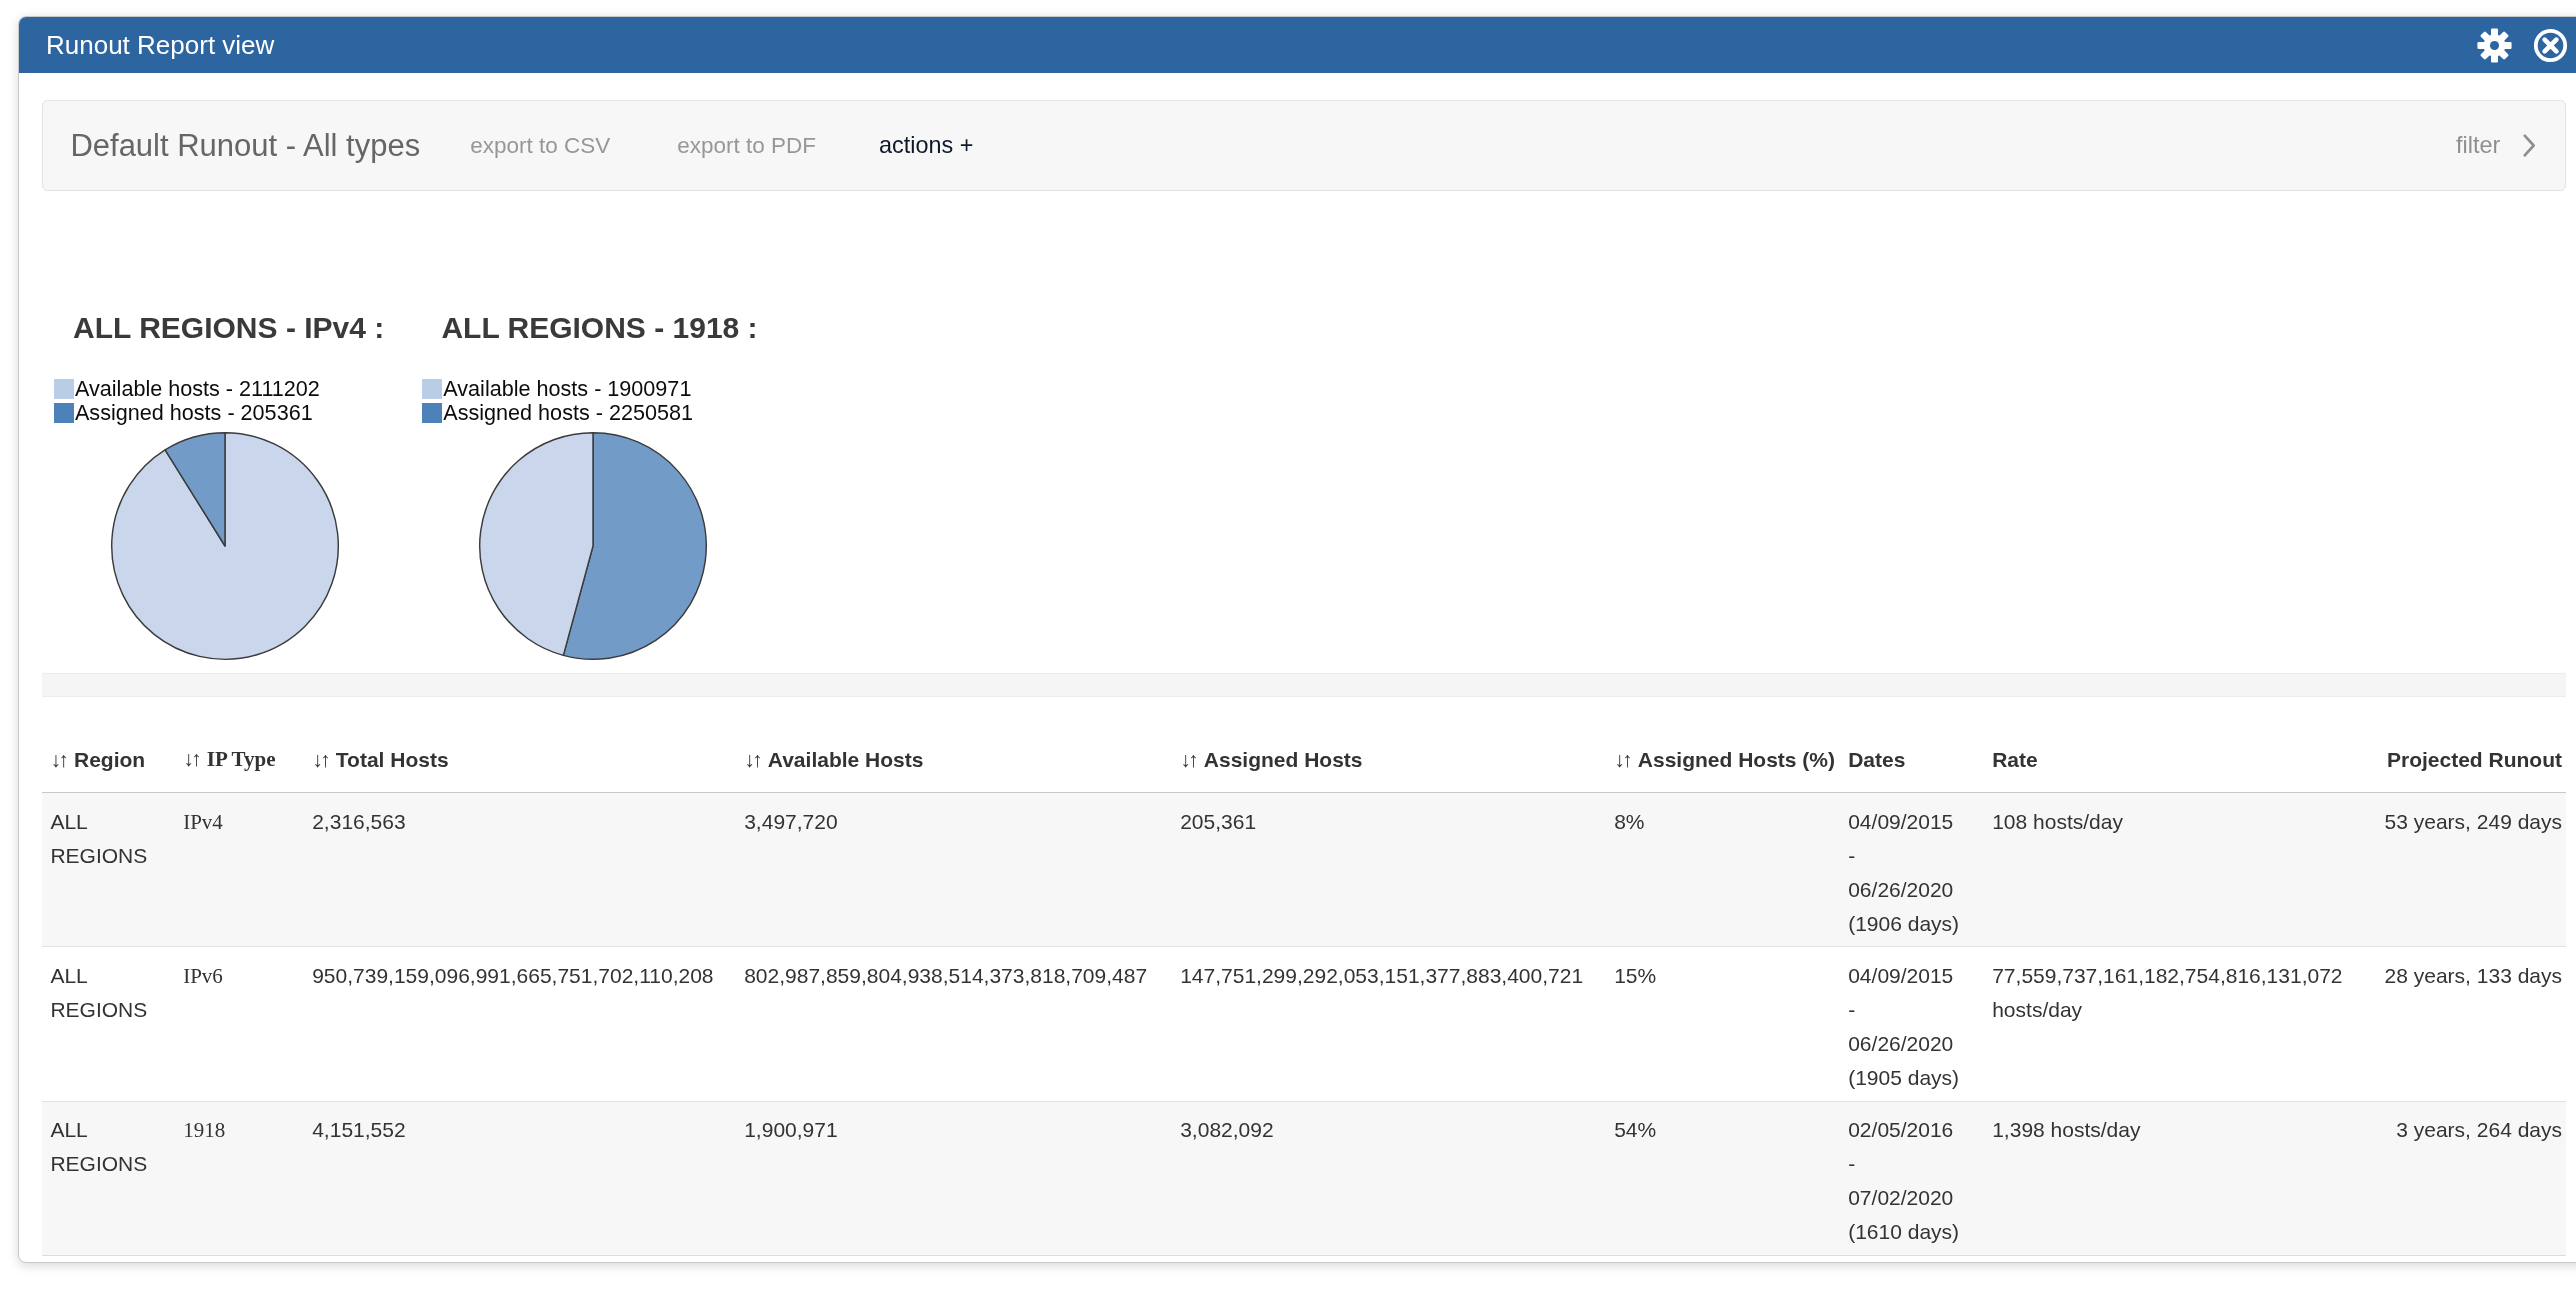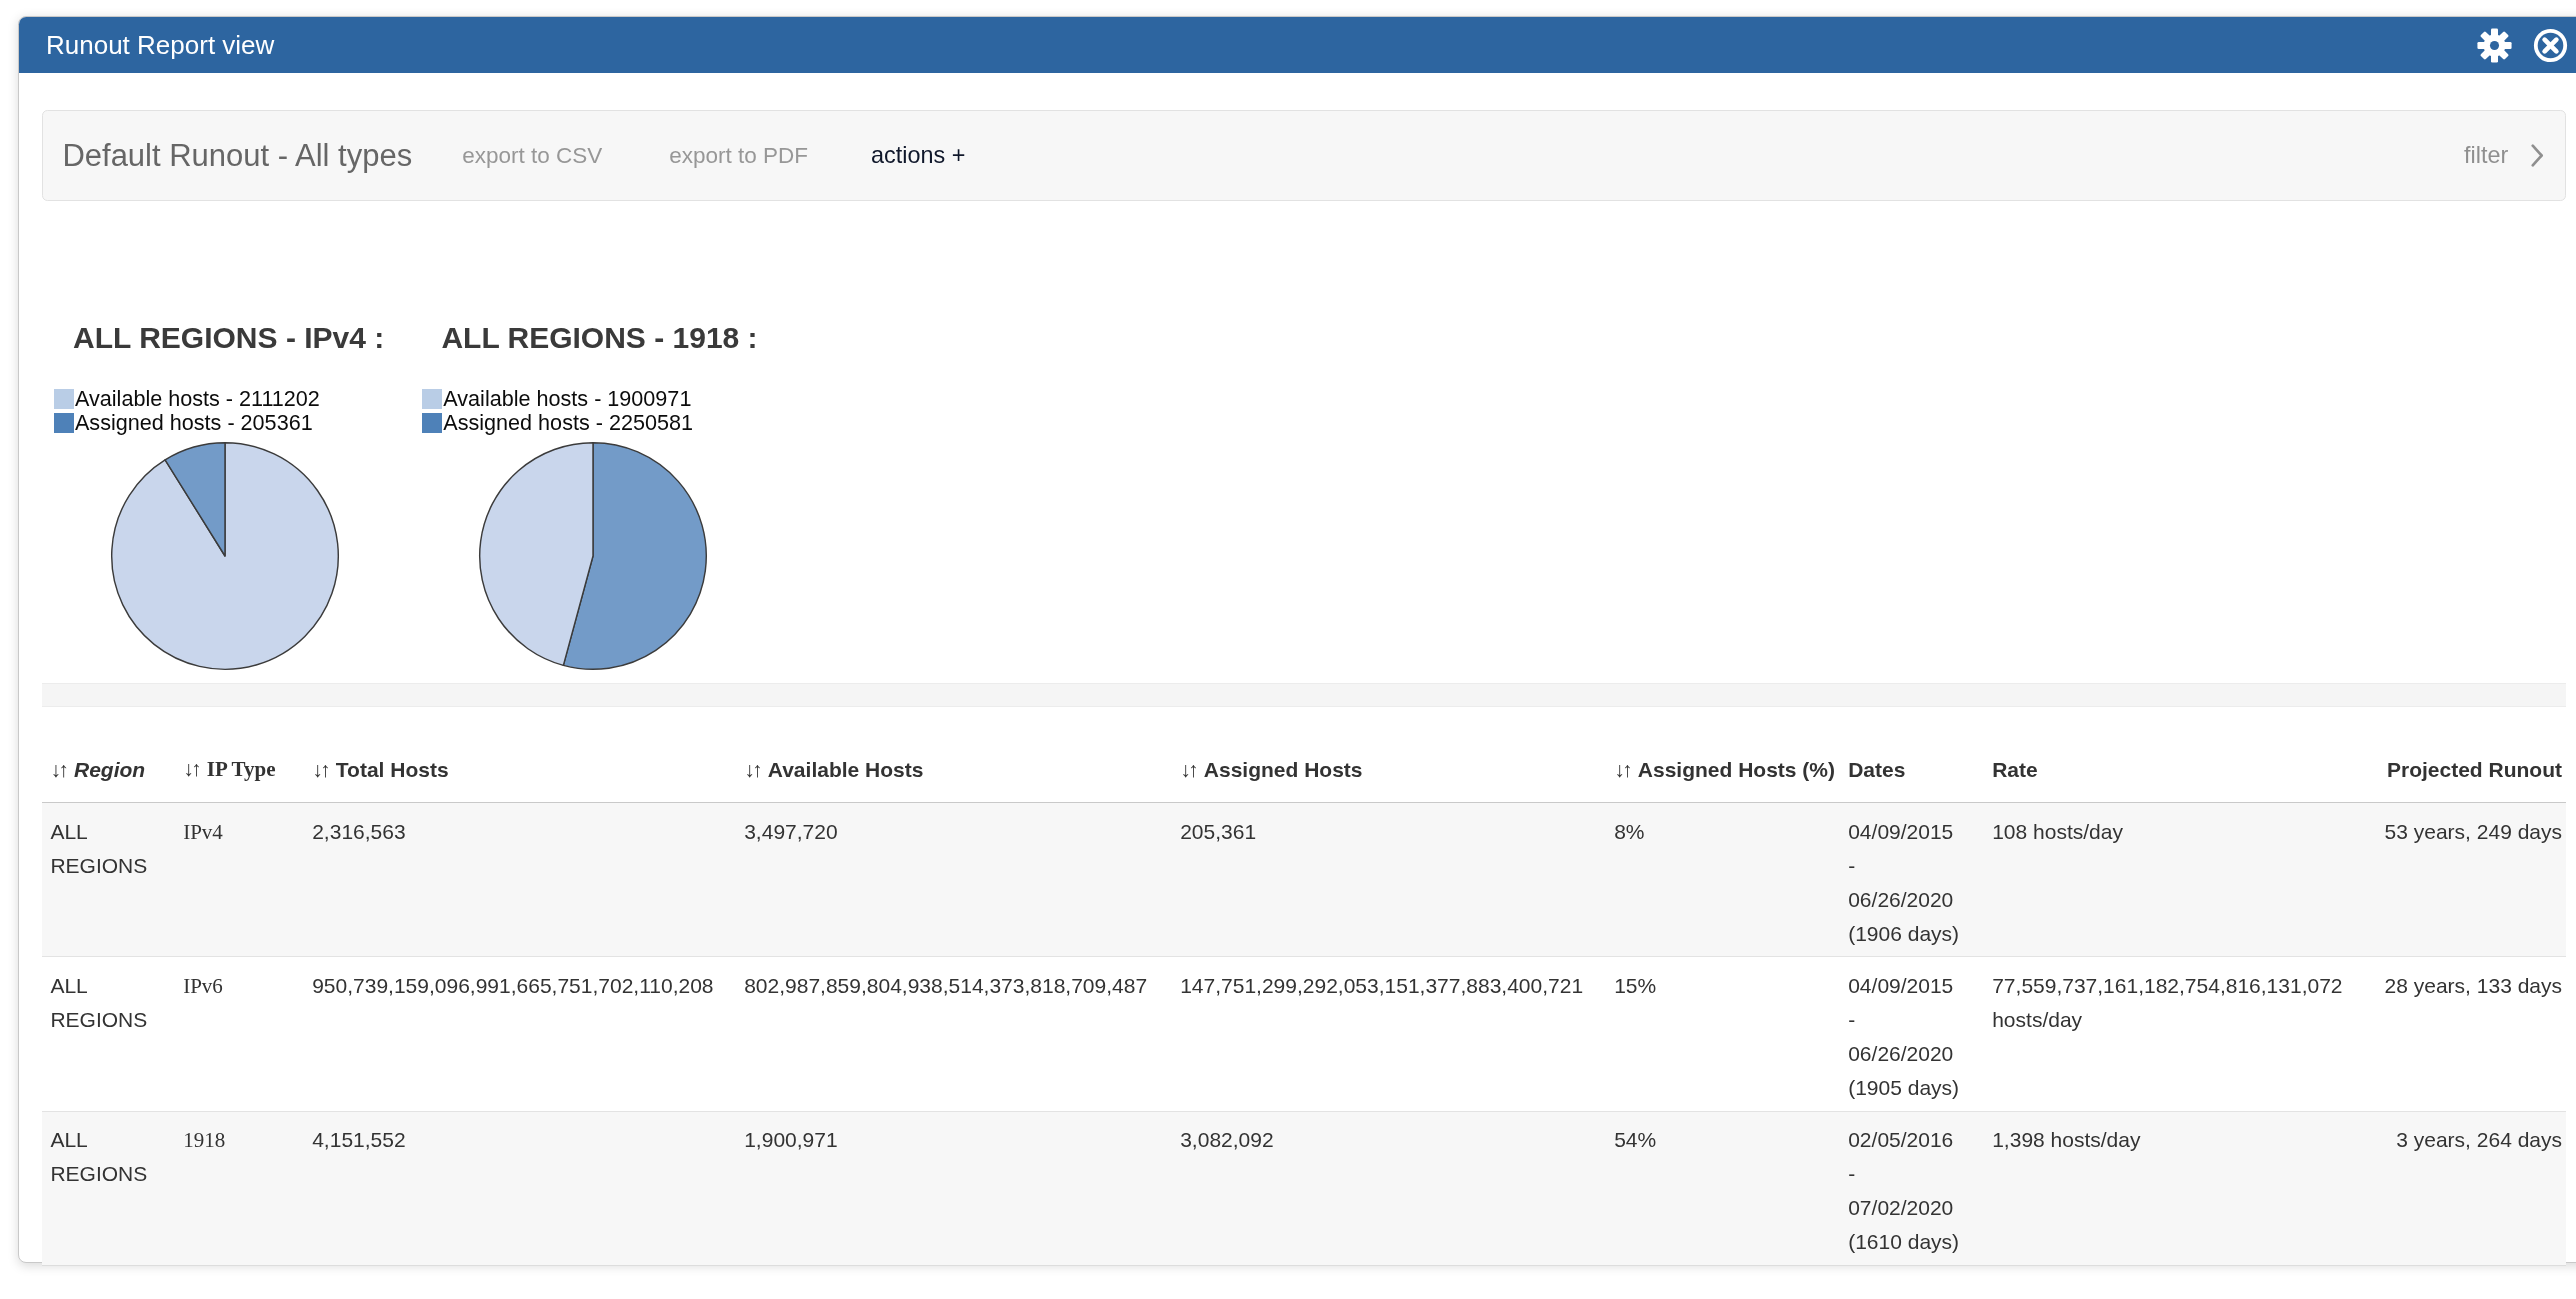--- a/index.html
+++ b/index.html
@@ -11,23 +11,23 @@
     box-shadow: 0 2.7px 10.8px rgba(0,0,0,.15); }
 
   .titlebar { height: 56px; background: #2d65a0; border-radius: 7.2px 7.2px 0 0;
     display: flex; align-items: center; padding: 0 20px 0 27px; color: #fff; }
   .titlebar .title { font-size: 26px; }
   .titlebar-icons { margin-left: auto; display: flex; align-items: center; gap: 20px; }
   .titlebar-icons svg { display: block; cursor: pointer; }
 
   .content { padding: 0 23.4px; }
 
-  .card { margin-top: 37px; height: 91px; background: #f7f7f7;
+  .card { margin-top: 27px; height: 91px; background: #f7f7f7;
     border: 0.9px solid #e2e2e2; border-radius: 5.4px;
-    display: flex; align-items: center; padding: 0 19px; }
+    display: flex; align-items: center; padding: 0 27px; }
   .card .card-title { font-size: 31px; color: #666; }
   .card .link { font-size: 22.5px; color: #979797; cursor: pointer; }
   .card .lnk-csv { margin-left: 50px; }
   .card .lnk-pdf { margin-left: 67px; }
   .card .actions { margin-left: 63px; font-size: 23.4px; color: #0f172a; cursor: pointer; }
   .card .filter { margin-left: auto; display: flex; align-items: center; gap: 22px;
     font-size: 23.4px; color: #8f8f8f; cursor: pointer; }
 
   .charts { position: relative; height: 468px; }
   .chart-group { position: absolute; top: 120px; width: 342px; }
@@ -43,21 +43,21 @@
     border-top: 0.9px solid #ececec; border-bottom: 0.9px solid #ececec; }
 
   table.runout { width: 100%; border-collapse: collapse; table-layout: fixed; }
   .c-region { width: 130px; } .c-iptype { width: 129px; font-family: Liberation Serif, serif; } .c-total { width: 432px; }
   .c-available { width: 436px; } .c-assigned { width: 434px; } .c-pct { width: 234px; }
   .c-dates { width: 144px; } .c-rate { width: 378px; } .c-projected { width: auto; }
 
   table.runout th { padding: 50px 10.8px 20px 10.8px; font-size: 21px; font-weight: bold;
     color: #333; text-align: left; vertical-align: bottom;
     border-bottom: 0.9px solid #c9c9c9; cursor: pointer; white-space: nowrap; }
-  table.runout th:first-child { padding-left: 8px; font-style: italic; }
+  table.runout th:first-child { padding-left: 8px; }
   table.runout th.c-projected { text-align: right; padding-right: 3.6px; }
   .sort-glyph { font-weight: bold; letter-spacing: -2.7px; margin-right: 8px; }
 
   table.runout td { padding: 11.7px 10.8px 5.4px 10.8px; font-size: 21px; line-height: 34px;
     color: #333; vertical-align: top; white-space: pre-line;
     border-bottom: 0.9px solid #e3e3e3; }
   table.runout td:first-child { padding-left: 8px; }
   table.runout td.c-projected { text-align: right; padding-right: 3.6px; }
   table.runout tbody tr:nth-child(odd) { background: #f7f7f7; }
   table.runout tbody tr:nth-child(even) { background: #ffffff; }

